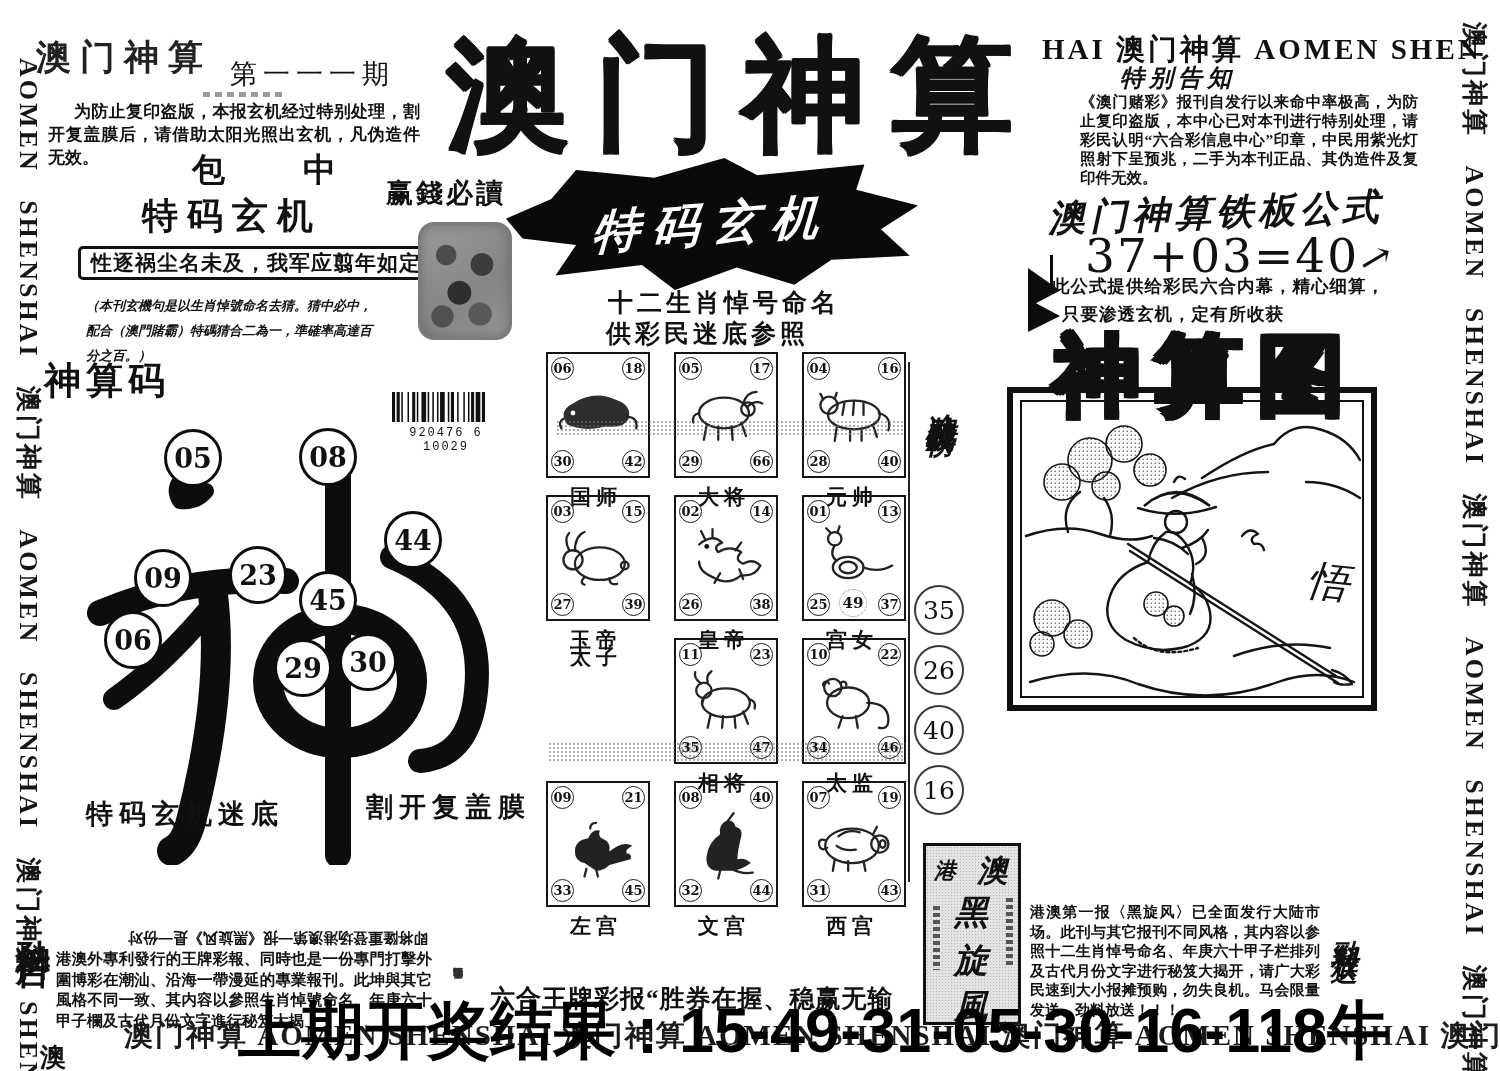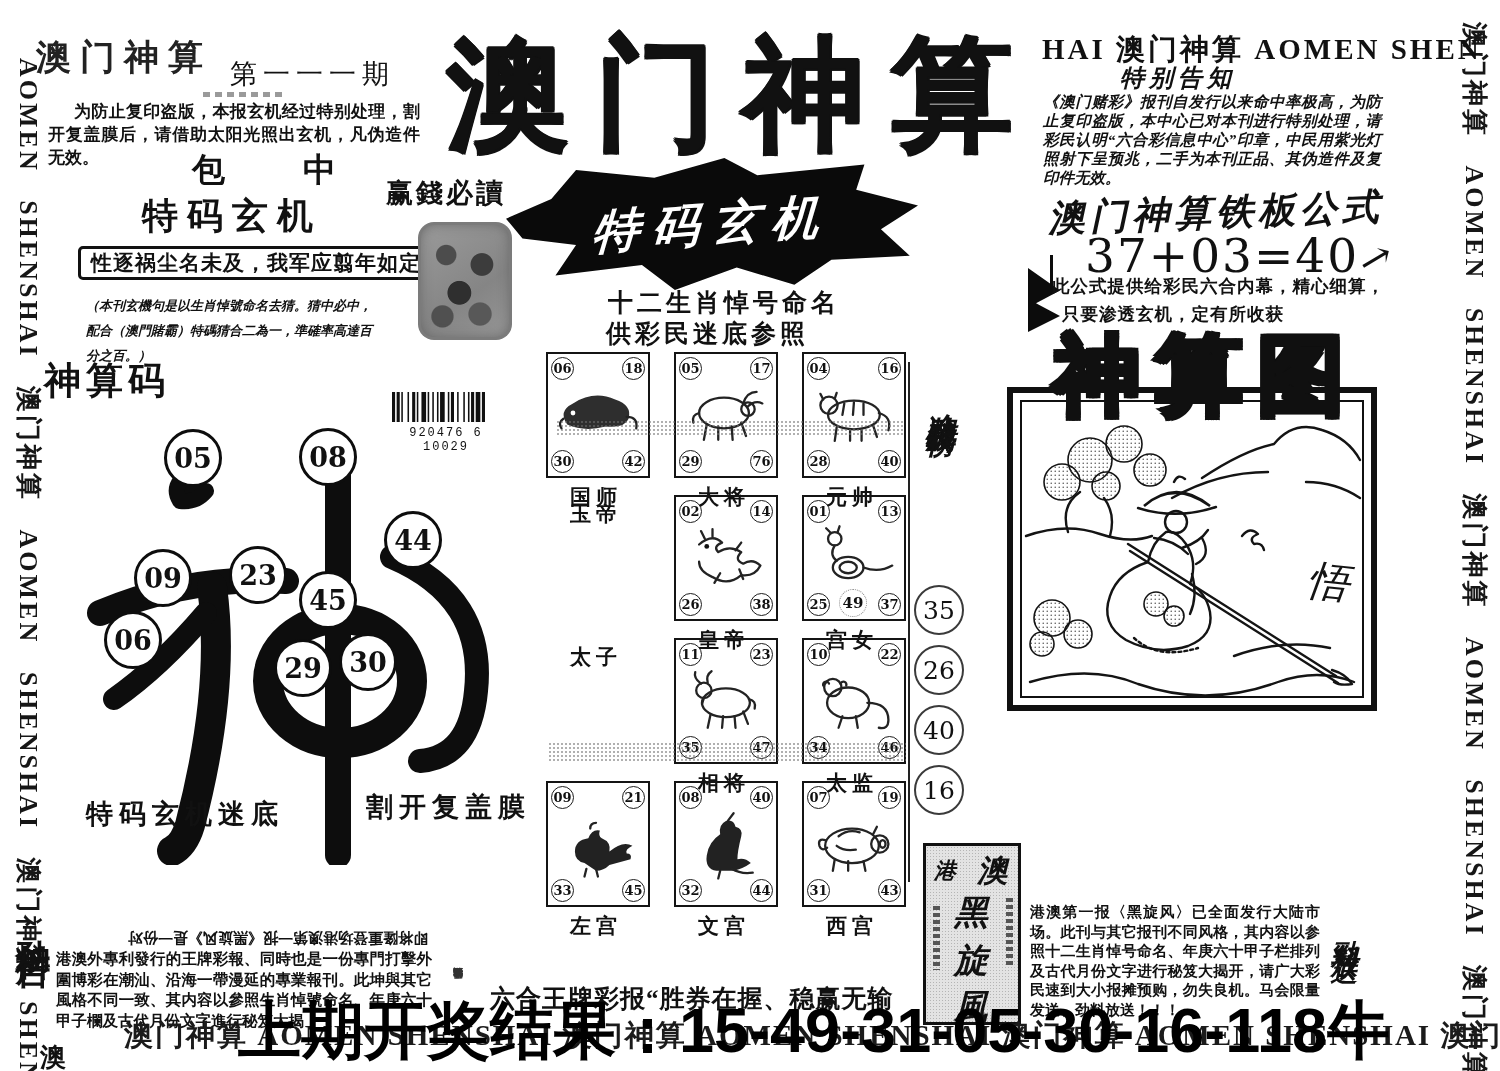--- a/index.html
+++ b/index.html
@@ -181,39 +181,51 @@
       <div class="zcell" style="left: 128px; top: 0px;">
         <div class="zbox">
           <svg class="zsvg" viewBox="0 0 96 80">
             <ellipse class="ln" cx="48" cy="40" rx="26" ry="16"></ellipse>
             <path class="ln" d="M30 52 l-3 16 M42 54 l0 14 M56 54 l1 14 M66 50 l5 14 M68 30 q4 -12 14 -12 M72 34 q8 -8 16 -4 M22 40 q-8 2 -6 10"></path>
             <circle class="ln" cx="73" cy="36" r="7"></circle>
           </svg>
           <div class="znum tl">05</div>
           <div class="znum tr">17</div>
           <div class="znum bl">29</div>
-          <div class="znum br">76</div>
+          <div class="znum br">66</div>
         </div>
         <div class="zlabel">大将</div>
       </div>
       <div class="zcell" style="left: 256px; top: 0px;">
         <div class="zbox">
           <svg class="zsvg" viewBox="0 0 96 80">
             <ellipse class="ln" cx="50" cy="42" rx="27" ry="15"></ellipse>
             <circle class="ln" cx="24" cy="32" r="9"></circle>
             <path class="ln" d="M18 26 l-3 -6 M30 25 l2 -6 M40 30 l-2 12 M50 29 l-1 13 M60 30 l0 12 M32 55 l-2 14 M46 57 l0 12 M58 57 l0 12 M70 53 l4 12 M76 40 q14 4 10 18"></path>
           </svg>
           <div class="znum tl">04</div>
           <div class="znum tr">16</div>
           <div class="znum bl">28</div>
           <div class="znum br">40</div>
         </div>
         <div class="zlabel">元帅</div>
       </div>
       <div class="zcell" style="left: 0px; top: 143px;">
+        <div class="zbox">
+          <svg class="zsvg" viewBox="0 0 96 80">
+            <ellipse class="ln" cx="52" cy="48" rx="26" ry="17"></ellipse>
+            <circle class="ln" cx="24" cy="44" r="10"></circle>
+            <path class="ln" d="M26 35 q0 -16 10 -20 M20 34 q-6 -12 0 -18 M36 62 q-6 6 0 8 M62 63 q0 8 8 6"></path>
+            <circle class="ln" cx="78" cy="50" r="4"></circle>
+          </svg>
+          <div class="znum tl">03</div>
+          <div class="znum tr">15</div>
+          <div class="znum bl">27</div>
+          <div class="znum br">39</div>
+        </div>
         <div class="zlabel">玉帝</div>
       </div>
       <div class="zcell" style="left: 128px; top: 143px;">
         <div class="zbox">
           <svg class="zsvg" viewBox="0 0 96 80">
             <path class="ln" d="M22 28 q14 -12 24 -2 q-10 4 -4 10 q12 -8 24 0 q-8 8 2 12 q10 -6 18 2 q-6 12 -20 10 q-14 12 -30 2 q-14 -6 -14 -16"></path>
             <path class="ln" d="M28 22 l-4 -8 M36 20 l0 -8 M60 34 l6 -8 M44 58 l-6 10 M64 54 l4 10"></path>
             <circle cx="30" cy="30" r="2.5" fill="#111"></circle>
           </svg>
           <div class="znum tl">02</div>
@@ -318,21 +330,21 @@
   <div class="abs hc-title" style="left:920px;top:390px;">冷熱門號碼榜</div>
   <div class="abs" style="left:914px;top:585px;width:50px;height:240px;">
     <div class="hotnum" style="top:0;">35</div>
     <div class="hotnum" style="top:60px;">26</div>
     <div class="hotnum" style="top:120px;">40</div>
     <div class="hotnum" style="top:180px;">16</div>
   </div>
 
   <div class="abs edge-header" style="left:1042px;top:30px;">HAI 澳门神算 AOMEN SHEN</div>
   <div class="abs notice-title" style="left:1120px;top:62px;">特别告知</div>
-  <div class="abs notice-body" style="left:1043px;top:92px;font-style:italic;">《澳门赌彩》报刊自发行以来命中率极高，为防止复印盗版，本中心已对本刊进行特别处理，请彩民认明“六合彩信息中心”印章，中民用紫光灯照射下呈预兆，二手为本刊正品、其伪造件及复印件无效。</div>
+  <div class="abs notice-body" style="left:1080px;top:92px;">《澳门赌彩》报刊自发行以来命中率极高，为防止复印盗版，本中心已对本刊进行特别处理，请彩民认明“六合彩信息中心”印章，中民用紫光灯照射下呈预兆，二手为本刊正品、其伪造件及复印件无效。</div>
   <div class="abs smudge" style="left:1028px;top:268px;width:32px;height:64px;clip-path:polygon(0 0,100% 35%,25% 55%,100% 75%,0 100%);"></div>
   <div class="abs smudge" style="left:1050px;top:255px;width:3px;height:34px;"></div>
   <div class="abs formula-title" style="left:1048px;top:188px;">澳门神算铁板公式</div>
   <div class="abs" style="left:1085px;top:228px;">
     <span class="formula">37+03=40</span><span class="formula-mark">↗</span>
   </div>
   <div class="abs formula-note" style="left:1052px;top:274px;">此公式提供给彩民六合内幕，精心细算，</div>
   <div class="abs formula-note" style="left:1062px;top:302px;">只要渗透玄机，定有所收获</div>
   <div class="abs pic-title" style="left:1054px;top:318px;">神算图</div>
 

